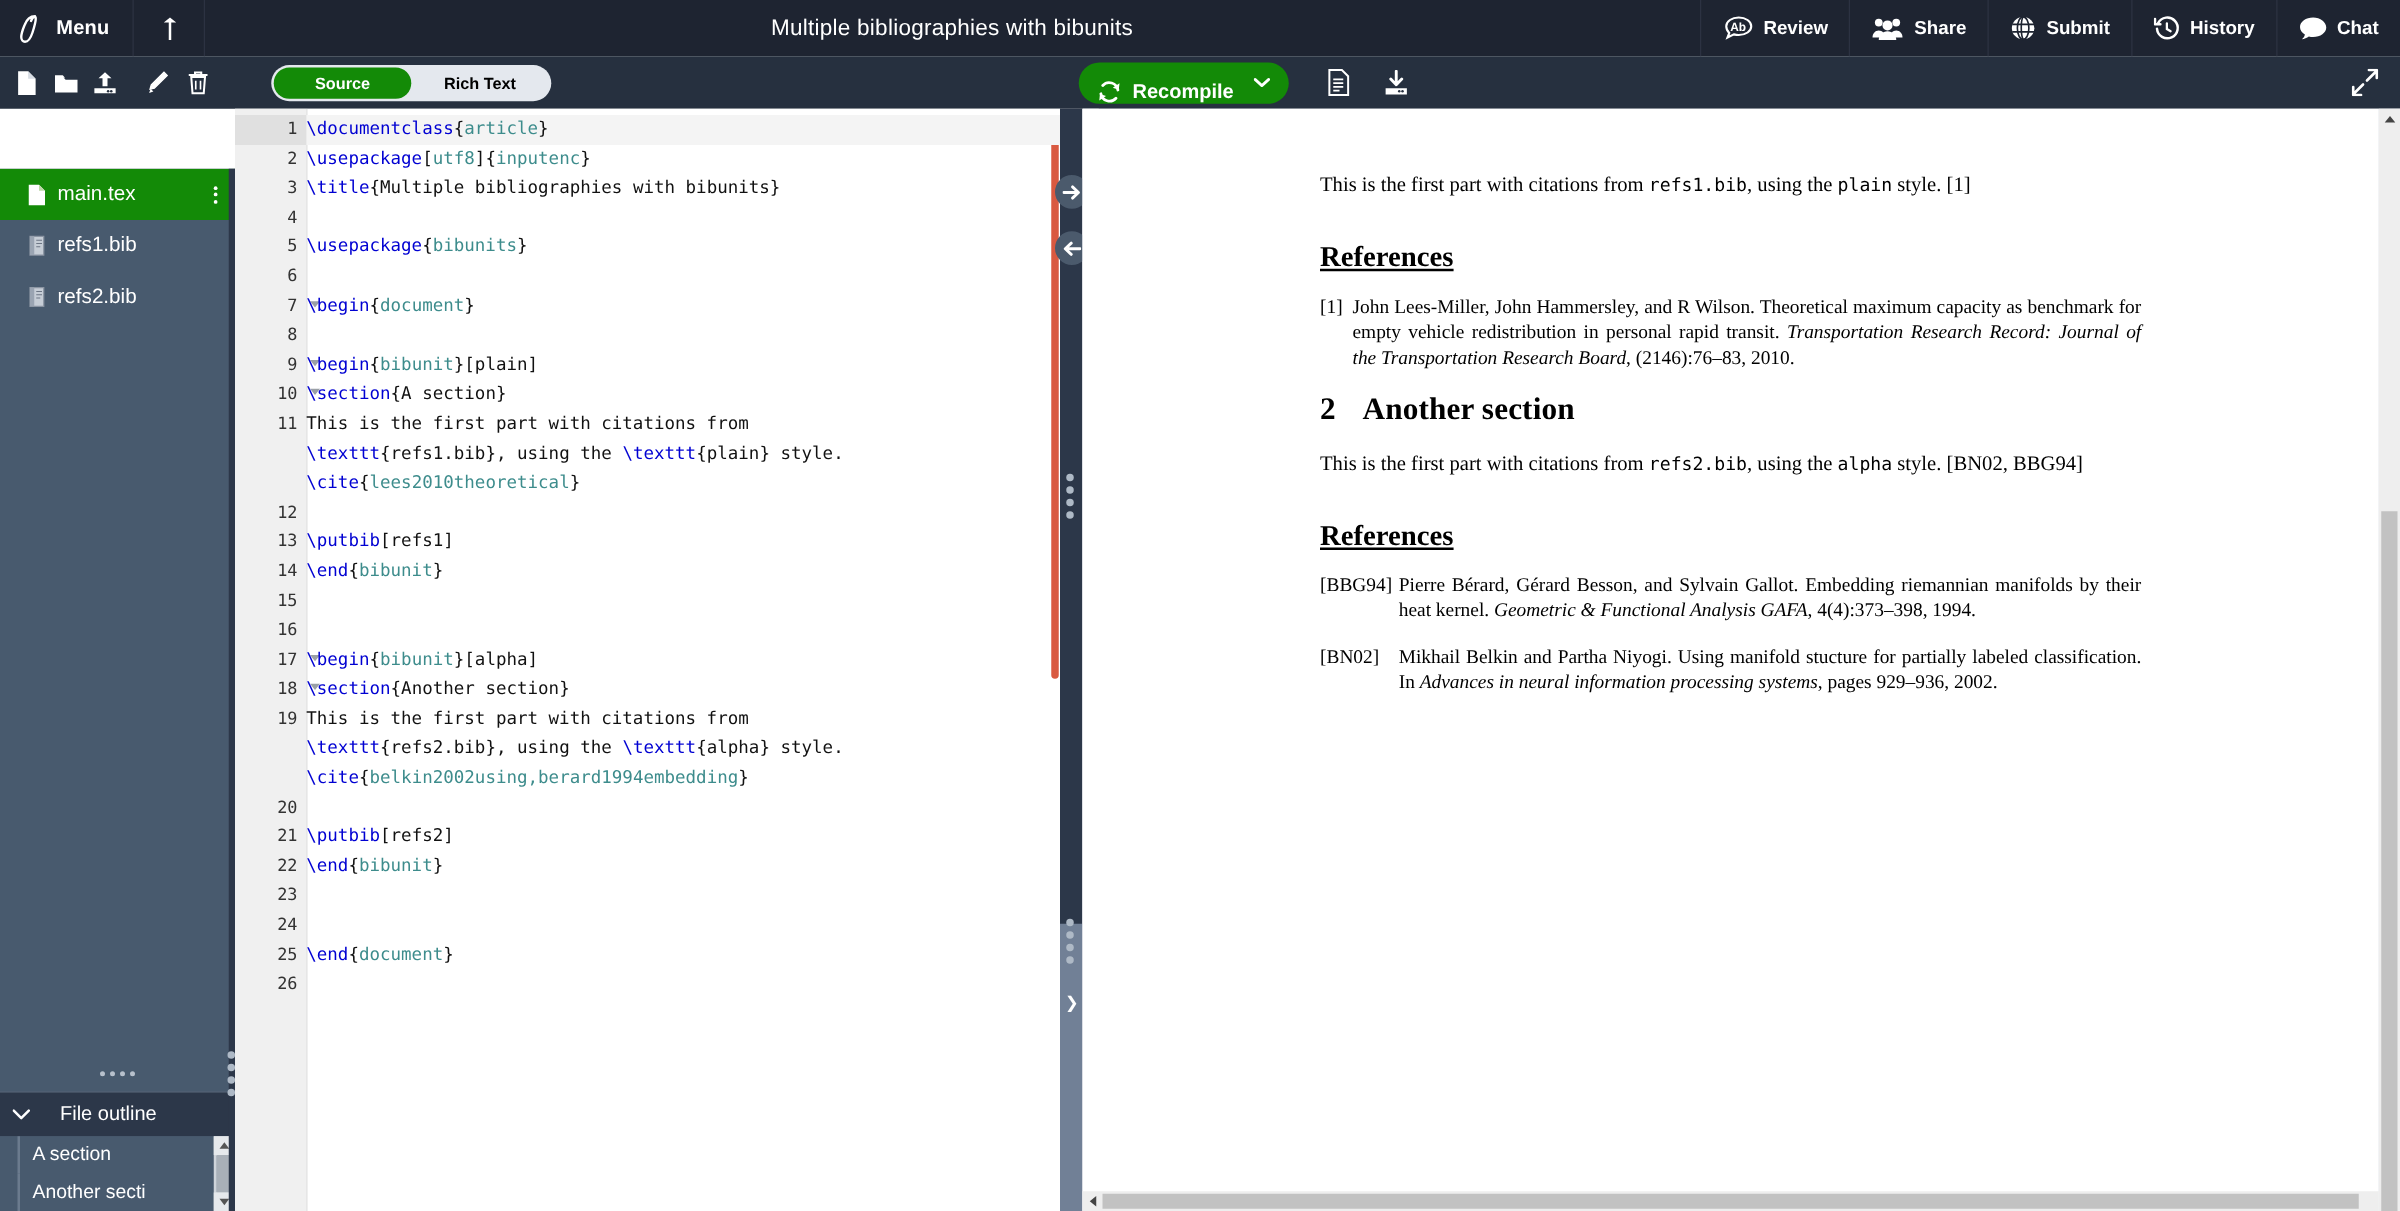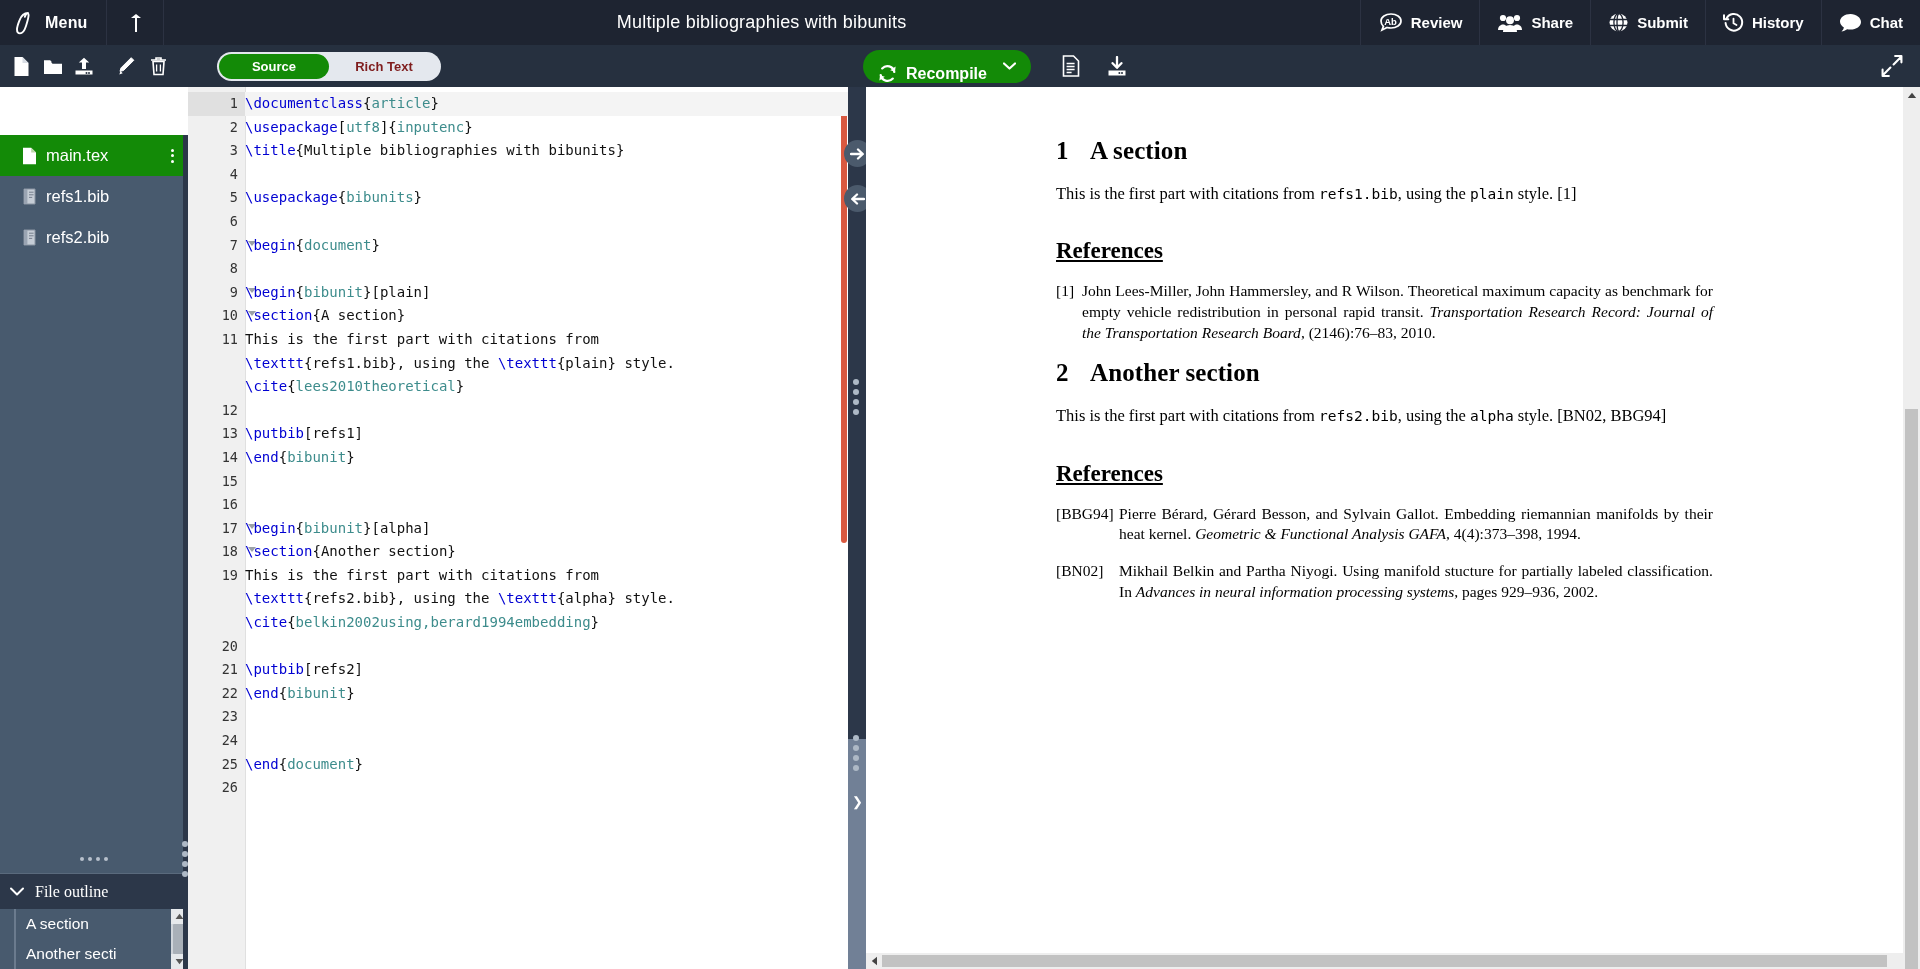--- a/index.html
+++ b/index.html
@@ -46,21 +46,21 @@
   }
   .toggle {
     margin-left:29px; width:224px; height:29px; background:#e4e8ee; border-radius:15px;
     display:flex; align-items:center; padding:2px; position:relative;
   }
   .toggle-opt {
     flex:1; height:25px; display:flex; align-items:center; justify-content:center;
     font-size:13px; font-weight:bold; border-radius:13px; cursor:pointer;
   }
   .toggle-opt.on { background:#138a07; color:#fff; }
-  .toggle-opt.off { color:#7f1d1d;text-align:center; }
+  .toggle-opt.off { color:#000000;text-align:center; }
   .r2-expand { position:absolute; left:780px; top:0; height:42px; display:flex; align-items:center; cursor:pointer; }
   .r2-pdf {
     width:1072px; background:#26303f; display:flex; align-items:center; gap:0px;
     position:relative;
   }
   .recompile {
     margin-left:15px; height:33px; background:#138a07; border-radius:17px;
     display:flex; align-items:center; cursor:pointer;
   }
   .recompile-main { display:flex; align-items:flex-end; gap:9px; padding:0 8px 0 15px; height:33px; }
@@ -79,22 +79,22 @@
     height:41px; display:flex; align-items:center; gap:9px; padding-left:22px;
     color:#fff; font-size:16.5px; cursor:pointer; position:relative;
   }
   .ft-item.sel { background:#138a07; }
   .ft-menu-dots { position:absolute; right:14px; display:flex; flex-direction:column; gap:2.5px; }
   .ft-menu-dots i { display:block; width:3px; height:3px; background:#fff; border-radius:50%; }
   .ft-resize { height:28px; display:flex; align-items:center; justify-content:center; gap:4px; }
   .ft-resize i { width:4px; height:4px; border-radius:50%; background:#b7c0cc; display:block; }
   .outline-head {
     height:36px; background:#2c3749; border-top:1px solid #5a6a7d;
-    display:flex; align-items:center; gap:11px; padding-left:10px;
-    color:#fff; font-size:16px; cursor:pointer;font-family:Liberation Serif, serif;
+    display:flex; align-items:center; gap:24px; padding-left:10px;
+    color:#fff; font-size:16px; cursor:pointer;
   }
   .outline-body { background:#485a6e; flex-shrink:0; position:relative; }
   .outline-item {
     height:30px; display:flex; align-items:center; color:#fff; font-size:15.5px;
     padding-left:26px; cursor:pointer; position:relative;
   }
   .outline-item:before { content:""; position:absolute; left:14px; top:0; bottom:0; width:2px; background:#6b7b8e; }
   .outline-sb { position:absolute; right:0; top:0; width:17px; bottom:0; background:#cfd4da; display:flex; flex-direction:column; }
   .outline-sb-arrow { height:16px; display:flex; align-items:center; justify-content:center; background:#e6e9ec; }
   .outline-sb-thumb { margin:0 2px; height:32px; background:#a9b0b8; border-radius:1px; }
@@ -599,21 +599,20 @@
           <i></i>
         </div>
     </div>
 
     <div class="pdfpanel">
       <div class="pdf-left-edge"></div>
       <div class="pdf-scroll-area">
         <div class="page">
           <div class="pdf-doc" id="pdf-doc">
               <div>
-                <h1 class="sec"><span class="num">1</span><span>A section</span></h1>
                 <p class="body-p"><span>This is the first part with citations from </span><span class="mono">refs1.bib</span><span>, using the </span><span class="mono">plain</span><span> style. [1]</span></p>
                 <h2 class="refs">References</h2>
                 <div class="bibentry">
                   <div class="bibkey narrow">[1]</div>
                   <div class="bibtext"><span>John Lees-Miller, John Hammersley, and R Wilson. Theoretical maximum capacity as benchmark for empty vehicle redistribution in personal rapid transit. </span><span class="it">Transportation Research Record: Journal of the Transportation Research Board</span><span>, (2146):76–83, 2010.</span></div>
                 </div>
               </div>
               <div class="sec2-wrap">
                 <h1 class="sec"><span class="num">2</span><span>Another section</span></h1>
                 <p class="body-p"><span>This is the first part with citations from </span><span class="mono">refs2.bib</span><span>, using the </span><span class="mono">alpha</span><span> style. [BN02, BBG94]</span></p>

